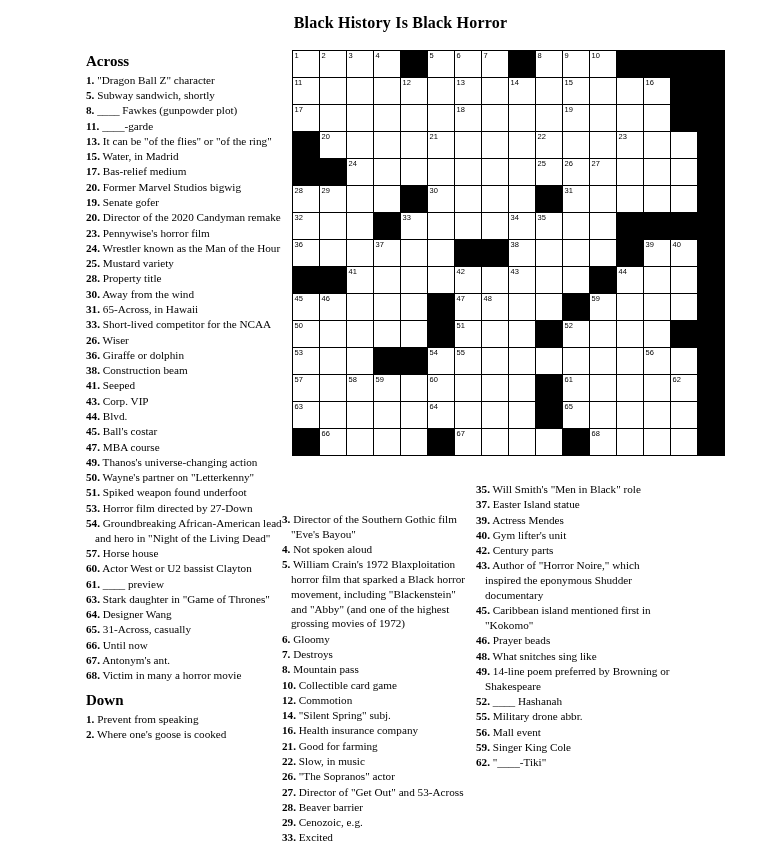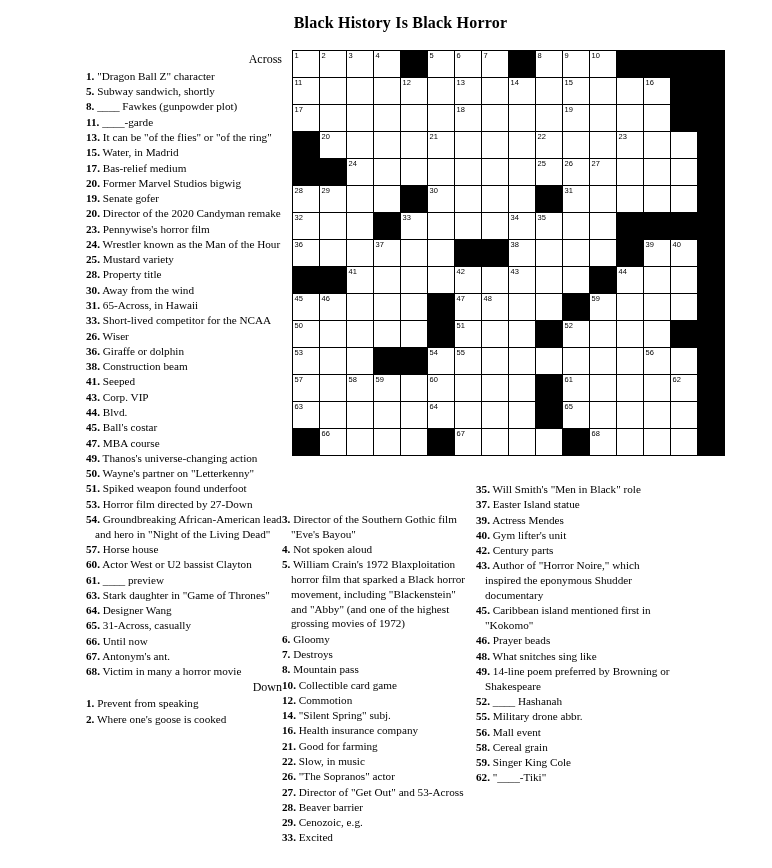--- a/index.html
+++ b/index.html
@@ -24,24 +24,23 @@
     padding-left: 29px;
   }
 
   
   .clue-col {
     position: absolute;
     font-size: 11.2px;
     line-height: 1.32;
   }
   .clue-head {
-    font-weight: normal;
-    font-size: 12px;
+    font-weight: bold;
+    font-size: 15px;
     margin-bottom: 1px;
-    text-align: right;
   }
   .clue {
     margin-bottom: 0.5px;
     text-indent: -9px;
     padding-left: 9px;
   }
   .clue b { font-weight: bold; }
 
   #col-across { left: 86px; top: 52px; width: 196px; }
   #col-c2 { left: 282px; top: 512px; width: 190px; }
@@ -114,21 +113,21 @@
       <div class="clue"><b>57.</b><span> Horse house</span></div>
       <div class="clue"><b>60.</b><span> Actor West or U2 bassist Clayton</span></div>
       <div class="clue"><b>61.</b><span> ____ preview</span></div>
       <div class="clue"><b>63.</b><span> Stark daughter in "Game of Thrones"</span></div>
       <div class="clue"><b>64.</b><span> Designer Wang</span></div>
       <div class="clue"><b>65.</b><span> 31-Across, casually</span></div>
       <div class="clue"><b>66.</b><span> Until now</span></div>
       <div class="clue"><b>67.</b><span> Antonym's ant.</span></div>
       <div class="clue"><b>68.</b><span> Victim in many a horror movie</span></div>
     </div>
-  <div class="clue-head" style="">Down</div>
+  <div class="clue-head" style="margin-top:8px;">Down</div>
   <div id="down-list-1">
       <div class="clue"><b>1.</b><span> Prevent from speaking</span></div>
       <div class="clue"><b>2.</b><span> Where one's goose is cooked</span></div>
     </div>
 </div>
 
 <div class="clue-col" id="col-c2">
   <div id="down-list-2">
       <div class="clue"><b>3.</b><span> Director of the Southern Gothic film "Eve's Bayou"</span></div>
       <div class="clue"><b>4.</b><span> Not spoken aloud</span></div>
@@ -158,21 +157,20 @@
       <div class="clue"><b>40.</b><span> Gym lifter's unit</span></div>
       <div class="clue"><b>42.</b><span> Century parts</span></div>
       <div class="clue"><b>43.</b><span> Author of "Horror Noire," which inspired the eponymous Shudder documentary</span></div>
       <div class="clue"><b>45.</b><span> Caribbean island mentioned first in "Kokomo"</span></div>
       <div class="clue"><b>46.</b><span> Prayer beads</span></div>
       <div class="clue"><b>48.</b><span> What snitches sing like</span></div>
       <div class="clue"><b>49.</b><span> 14-line poem preferred by Browning or Shakespeare</span></div>
       <div class="clue"><b>52.</b><span> ____ Hashanah</span></div>
       <div class="clue"><b>55.</b><span> Military drone abbr.</span></div>
       <div class="clue"><b>56.</b><span> Mall event</span></div>
-      <div class="clue"><b>58.</b><span> Cereal grain</span></div>
       <div class="clue"><b>59.</b><span> Singer King Cole</span></div>
       <div class="clue"><b>62.</b><span> "____-Tiki"</span></div>
     </div>
 </div>
 
 <table id="grid">
     <tbody id="grid-body">
       <tr>
         <td>
           <span class="num">1</span>

